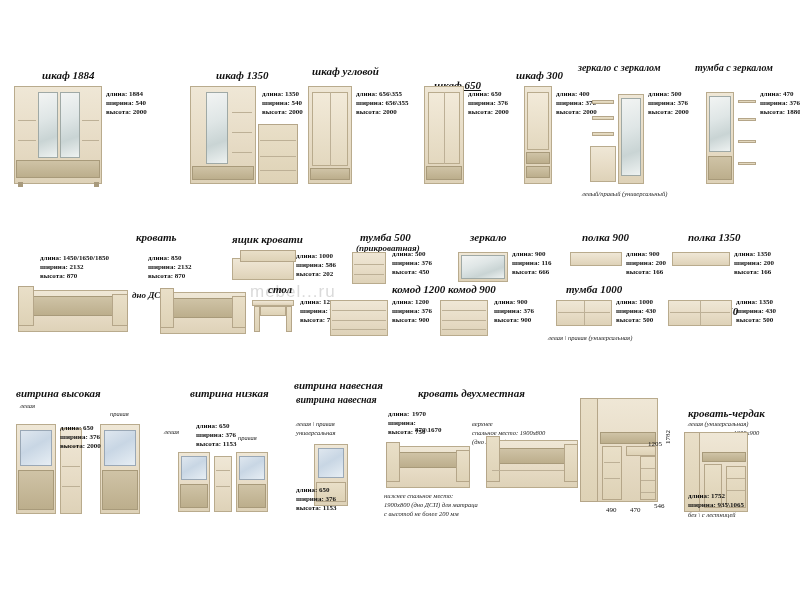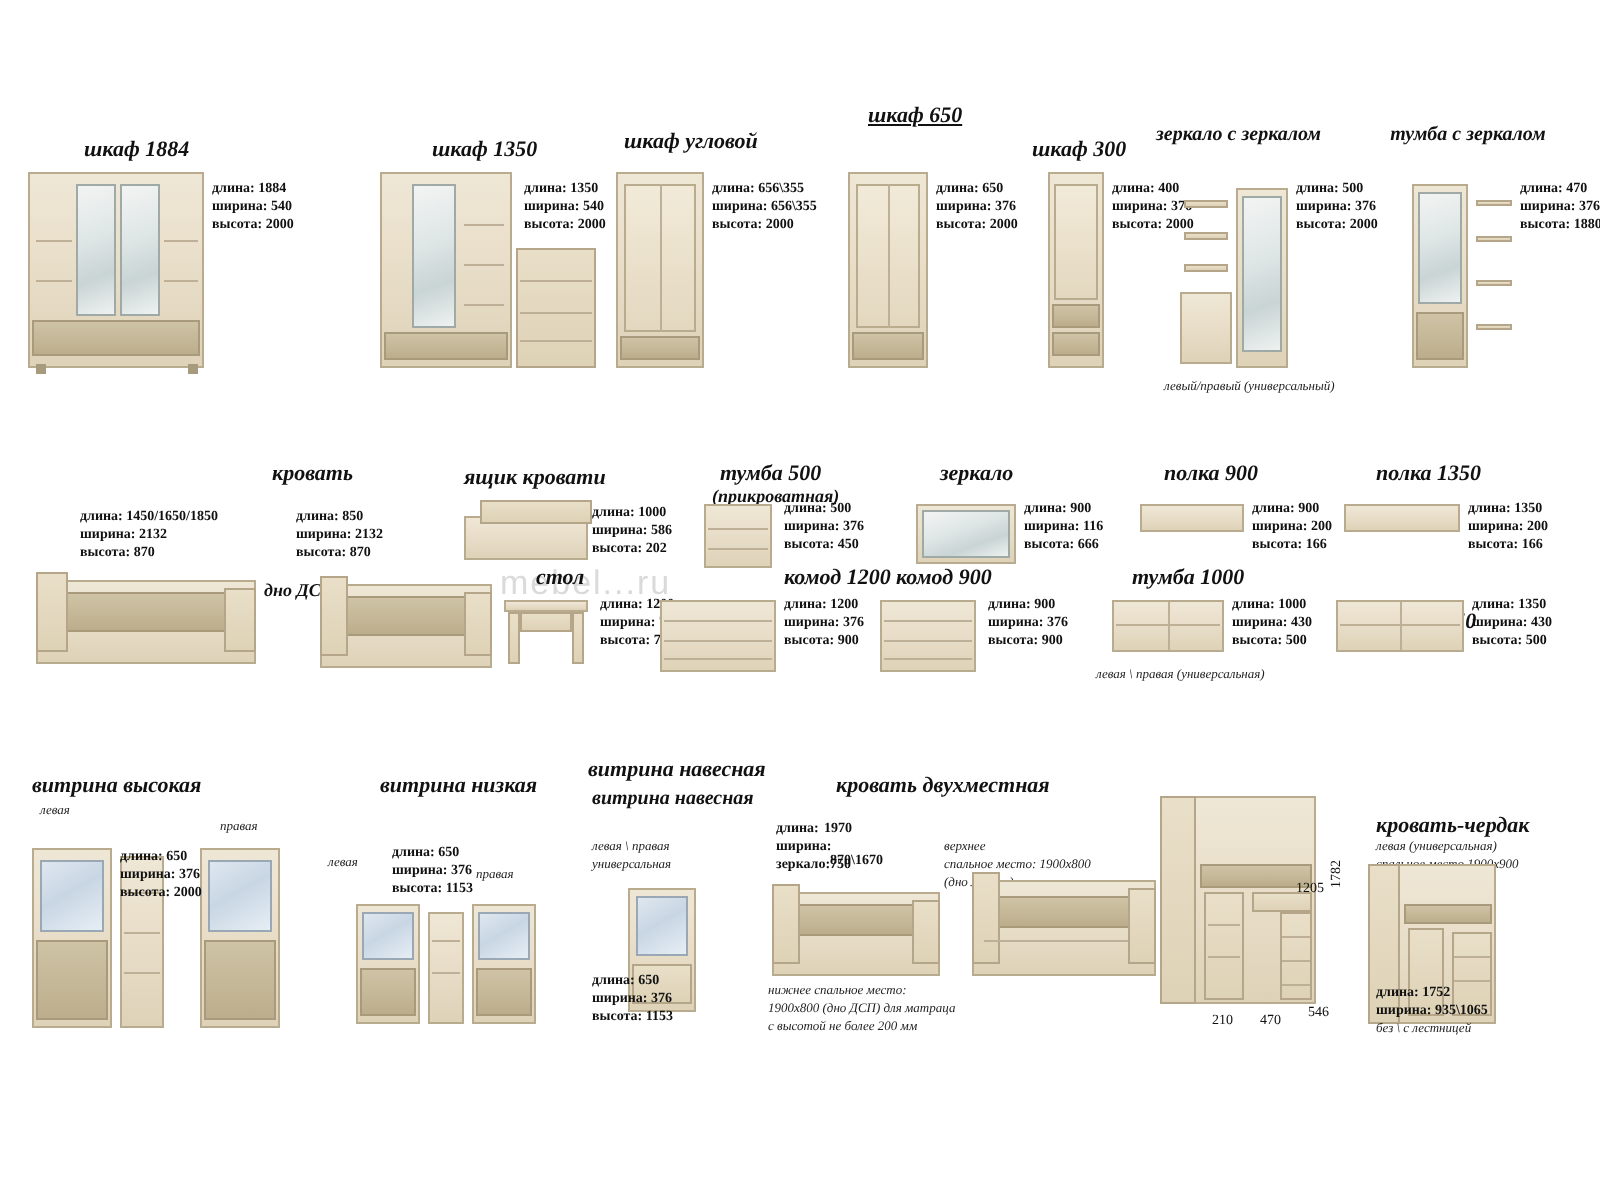--- a/index.html
+++ b/index.html
@@ -123,21 +123,21 @@
 
   <div class="title" style="left:312px;top:66px;">шкаф угловой</div>
   <div class="f body" style="left:308px;top:86px;width:44px;height:98px;"></div>
   <div class="f panel" style="left:312px;top:92px;width:36px;height:74px;"></div>
   <div class="sep" style="left:330px;top:92px;width:1px;height:74px;"></div>
   <div class="f dark" style="left:310px;top:168px;width:40px;height:12px;"></div>
   <div class="spec b" style="left:356px;top:90px;">длина: 656\355</div>
   <div class="spec b" style="left:356px;top:99px;">ширина: 656\355</div>
   <div class="spec b" style="left:356px;top:108px;">высота: 2000</div>
 
-  <div class="title" style="left:434px;top:53px;text-decoration:underline;">шкаф 650</div>
+  <div class="title" style="left:434px;top:80px;text-decoration:underline;">шкаф 650</div>
   <div class="f body" style="left:424px;top:86px;width:40px;height:98px;"></div>
   <div class="f panel" style="left:428px;top:92px;width:32px;height:72px;"></div>
   <div class="sep" style="left:444px;top:92px;width:1px;height:72px;"></div>
   <div class="f dark" style="left:426px;top:166px;width:36px;height:14px;"></div>
   <div class="spec b" style="left:468px;top:90px;">длина: 650</div>
   <div class="spec b" style="left:468px;top:99px;">ширина: 376</div>
   <div class="spec b" style="left:468px;top:108px;">высота: 2000</div>
 
   <div class="title" style="left:516px;top:70px;">шкаф 300</div>
   <div class="f body" style="left:524px;top:86px;width:28px;height:98px;"></div>
@@ -313,21 +313,21 @@
   <div class="f body2" style="left:316px;top:482px;width:30px;height:20px;"></div>
   <div class="spec b" style="left:296px;top:486px;">длина: 650</div>
   <div class="spec b" style="left:296px;top:495px;">ширина: 376</div>
   <div class="spec b" style="left:296px;top:504px;">высота: 1153</div>
 
   <div class="title" style="left:418px;top:388px;">кровать двухместная</div>
   <div class="spec b" style="left:388px;top:410px;">длина:</div>
   <div class="spec b" style="left:412px;top:410px;">1970</div>
   <div class="spec b" style="left:388px;top:419px;">ширина:</div>
   <div class="spec b" style="left:415px;top:426px;">870\1670</div>
-  <div class="spec b" style="left:388px;top:428px;">зеркало:</div>
+  <div class="spec b" style="left:388px;top:428px;">высота:</div>
   <div class="spec b" style="left:415px;top:428px;">750</div>
 
   <div class="note" style="left:472px;top:420px;">верхнее</div>
   <div class="note" style="left:472px;top:429px;">спальное место: 1900х800</div>
   <div class="note" style="left:472px;top:438px;">(дно ламели)</div>
 
   <div class="f body" style="left:386px;top:446px;width:84px;height:42px;"></div>
   <div class="f dark" style="left:390px;top:452px;width:70px;height:16px;"></div>
   <div class="f body2" style="left:386px;top:442px;width:14px;height:40px;"></div>
   <div class="f body2" style="left:456px;top:450px;width:14px;height:32px;"></div>
@@ -353,21 +353,21 @@
   <div class="sep" style="left:604px;top:462px;width:16px;height:1px;"></div>
   <div class="sep" style="left:604px;top:478px;width:16px;height:1px;"></div>
   <div class="f body2" style="left:626px;top:446px;width:30px;height:10px;"></div>
   <div class="f body2" style="left:640px;top:456px;width:16px;height:44px;"></div>
   <div class="sep" style="left:641px;top:468px;width:14px;height:1px;"></div>
   <div class="sep" style="left:641px;top:480px;width:14px;height:1px;"></div>
   <div class="sep" style="left:641px;top:492px;width:14px;height:1px;"></div>
 
   <div class="spec" style="left:648px;top:440px;font-size:7px;">1205</div>
   <div class="spec" style="left:664px;top:444px;font-size:7px;transform:rotate(-90deg);transform-origin:left top;">1782</div>
-  <div class="spec" style="left:606px;top:506px;font-size:7px;">210</div>
+  <div class="spec" style="left:606px;top:506px;font-size:7px;">490</div>
   <div class="spec" style="left:630px;top:506px;font-size:7px;">470</div>
   <div class="spec" style="left:654px;top:502px;font-size:7px;">546</div>
 
   <div class="f body" style="left:684px;top:432px;width:64px;height:80px;"></div>
   <div class="f body2" style="left:684px;top:432px;width:16px;height:80px;"></div>
   <div class="f dark" style="left:702px;top:452px;width:44px;height:10px;"></div>
   <div class="f body2" style="left:704px;top:464px;width:18px;height:44px;"></div>
   <div class="f body2" style="left:726px;top:466px;width:20px;height:42px;"></div>
   <div class="sep" style="left:727px;top:478px;width:18px;height:1px;"></div>
   <div class="sep" style="left:727px;top:490px;width:18px;height:1px;"></div>

